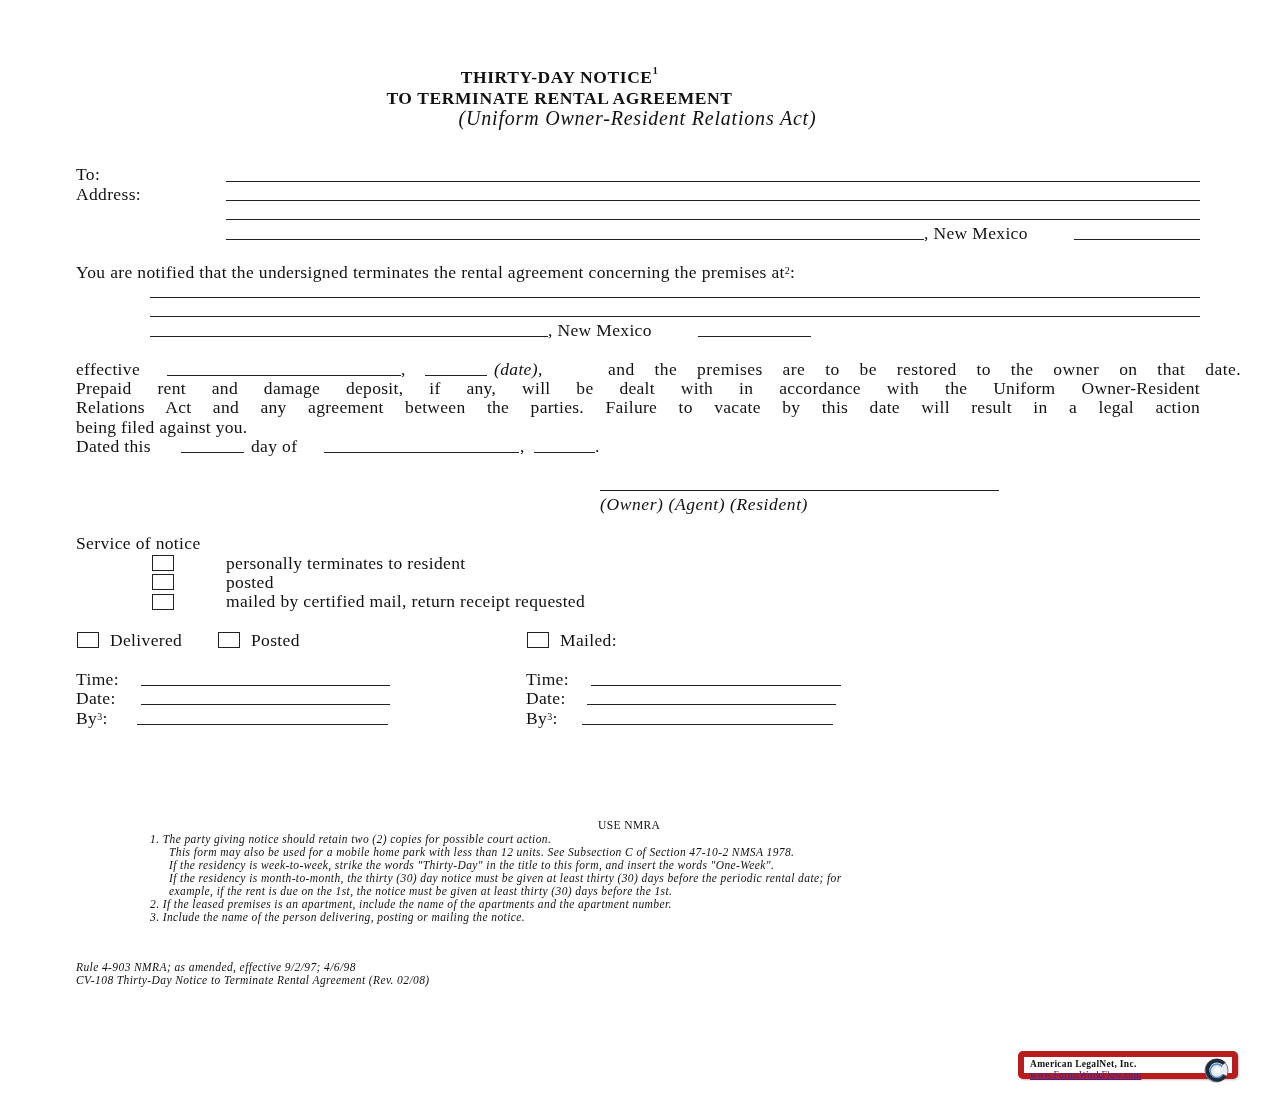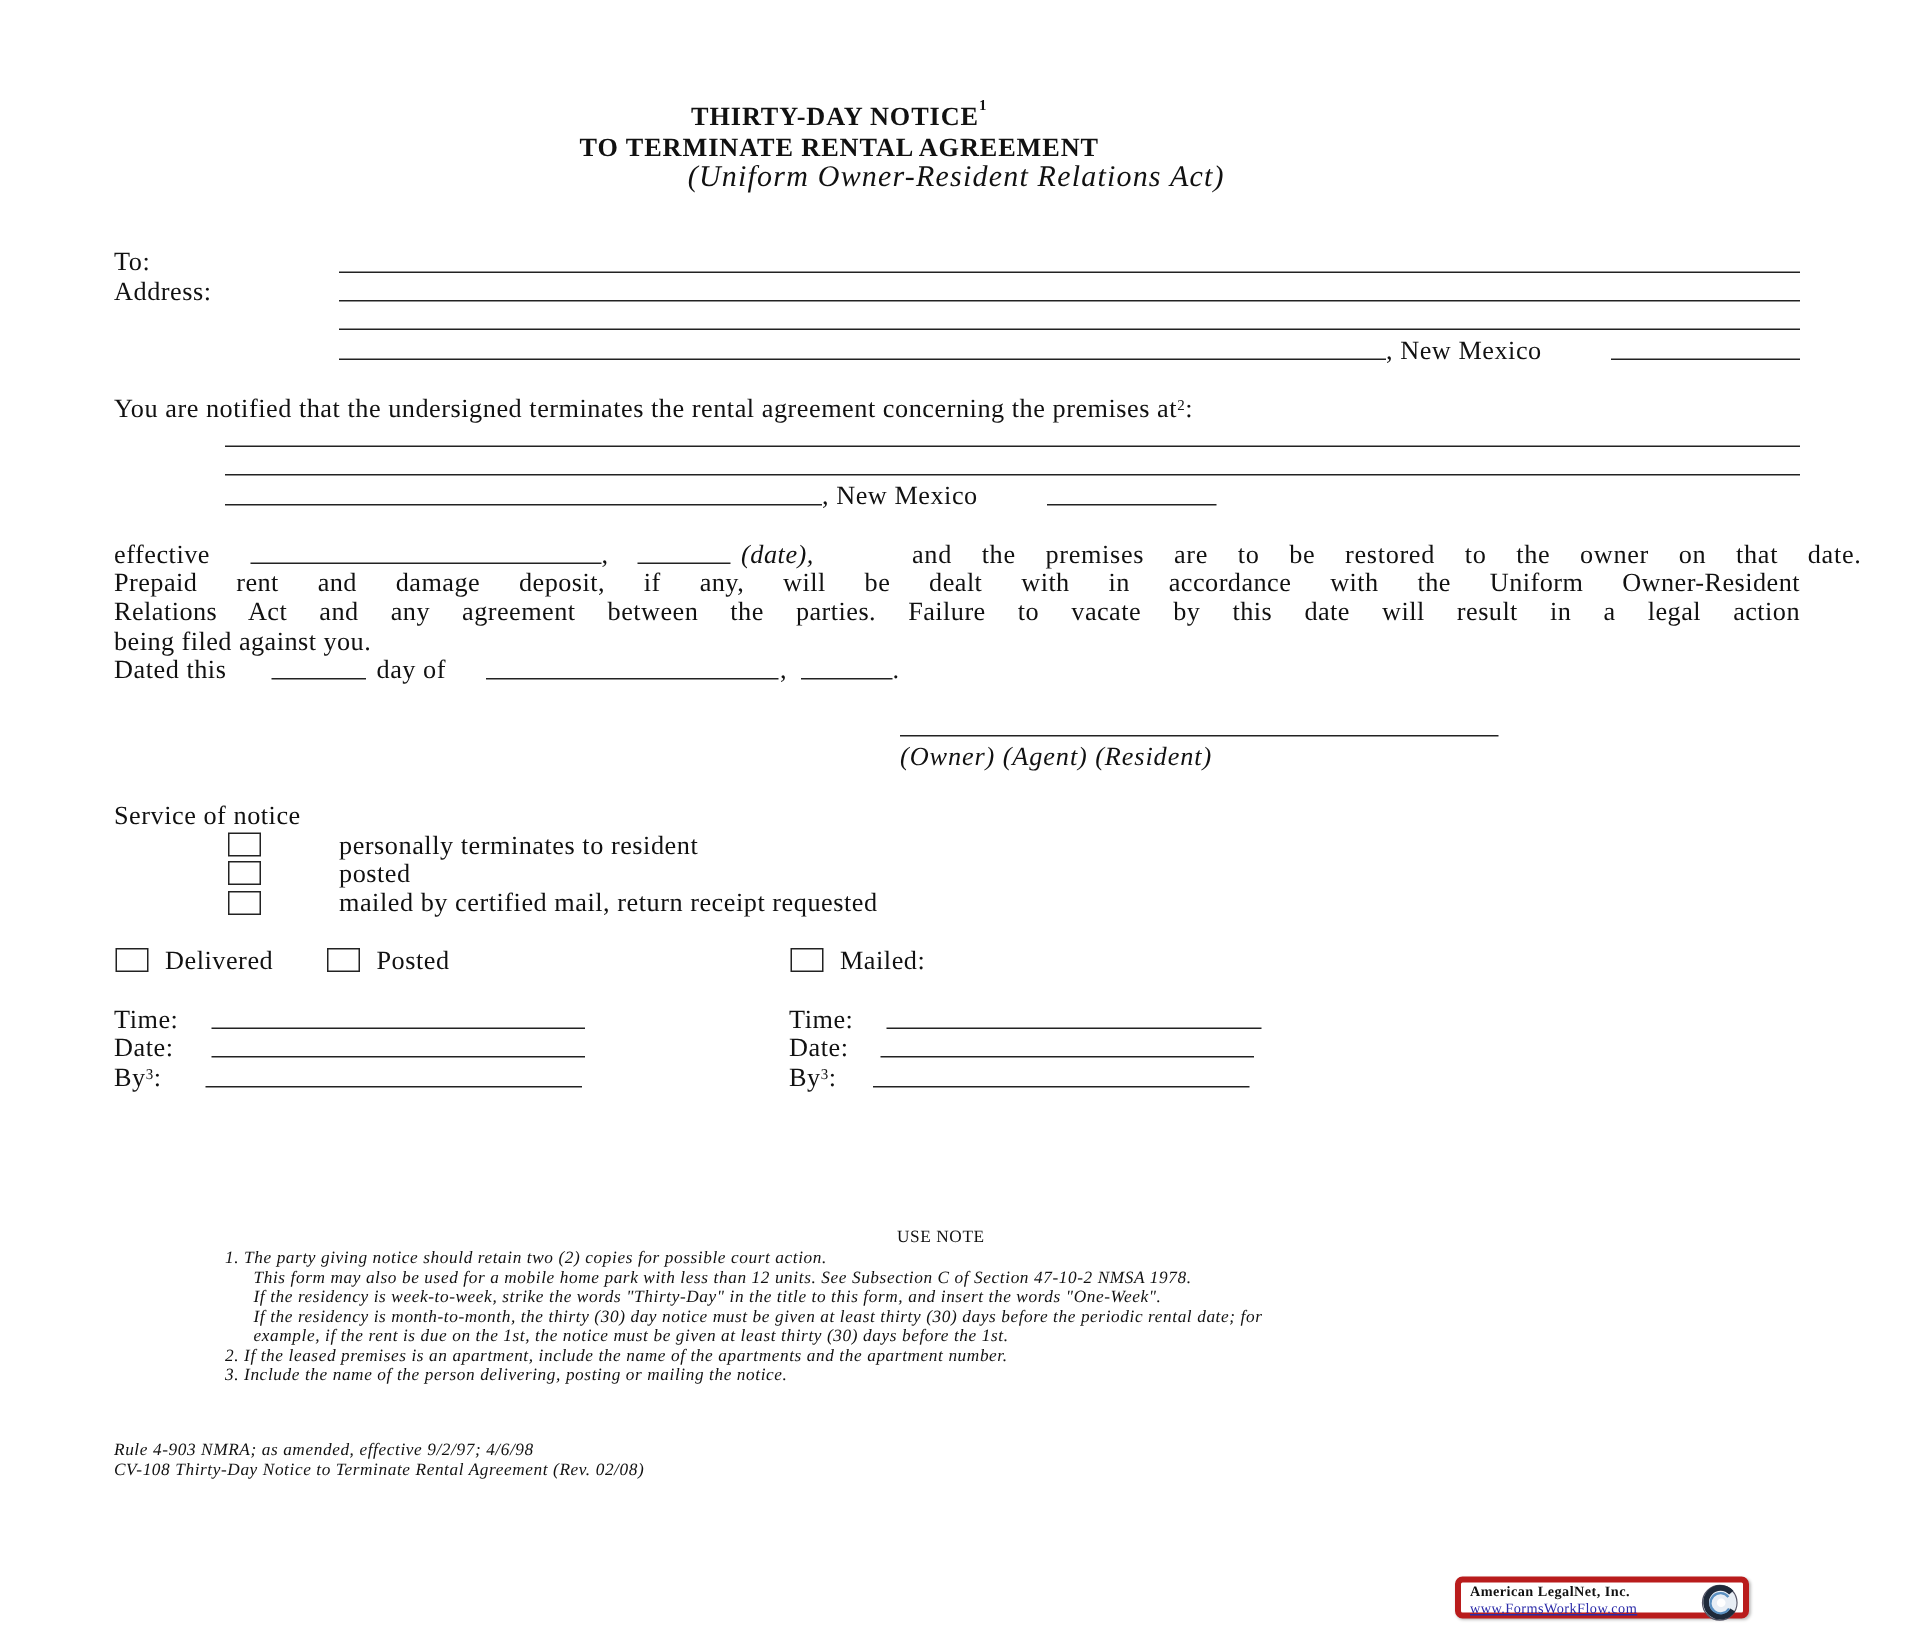--- a/index.html
+++ b/index.html
@@ -13,22 +13,22 @@
     .uline { position: absolute; border-bottom: 1.2px solid #222; height: 0; }
     .title { left: 0; width: 1119px; text-align: center; font-weight: bold; font-size: 17.5px; letter-spacing: 0.6px; }
     .subtitle { left: 0; width: 1275px; text-align: center; font-style: italic; font-size: 20px; letter-spacing: 0.8px; }
     sup { font-size: 10px; vertical-align: top; position: relative; top: -2px; }
     .just { position: absolute; left: 76px; width: 1124px; text-align: justify; text-align-last: justify; font-size: 17.5px; line-height: 19.5px; letter-spacing: 0.3px; white-space: normal; }
     .just.last { text-align-last: left; }
     .box { position: absolute; width: 22px; height: 16px; border: 1.4px solid #222; box-sizing: border-box; background: #fff; cursor: pointer; }
     .note { font-size: 11.5px; line-height: 13px; font-style: italic; letter-spacing: 0.4px; white-space: nowrap; }
     .usenote-head { font-size: 11.5px; letter-spacing: 0.4px; }
     .logo {
-      position: absolute; left: 970px; top: 1051px; width: 196px; height: 28px;
-      border: 4px solid #b91c1c; border-radius: 5px; box-sizing: border-box;
+      position: absolute; left: 1018px; top: 1051px; width: 220px; height: 28px;
+      border: 6px solid #b91c1c; border-radius: 5px; box-sizing: border-box;
       box-shadow: 1px 1px 2px rgba(0,0,0,0.25); background: #fff;
     }
     .logo-name { position: absolute; left: 6px; top: 2px; font-size: 9.5px; font-weight: bold; letter-spacing: 0.3px; white-space: nowrap; }
     .logo-url { position: absolute; left: 6px; top: 13px; font-size: 9.5px; color: #2a2aa8; text-decoration: underline; letter-spacing: 0.3px; white-space: nowrap; }
     .logo-globe { position: absolute; right: 3px; top: 1px; width: 25px; height: 25px; }
   </style>
 </head>
 <body>
 
 <div class="abs title" style="top:67px;">
@@ -108,21 +108,21 @@
 
 <div class="abs txt" style="left:526px;top:670px;">Time:</div>
 <div class="uline" style="left:591px;top:685px;width:250px;"></div>
 <div class="abs txt" style="left:526px;top:689px;">Date:</div>
 <div class="uline" style="left:587px;top:704px;width:249px;"></div>
 <div class="abs txt" style="left:526px;top:709px;">
   <span>By</span><sup>3</sup><span>:</span>
 </div>
 <div class="uline" style="left:582px;top:724px;width:251px;"></div>
 
-<div class="abs usenote-head" style="left:598px;top:819px;">USE NOTE</div>
+<div class="abs usenote-head" style="left:598px;top:819px;">USE NMRA</div>
 <div class="abs note" style="left:150px;top:833px;">1. The party giving notice should retain two (2) copies for possible court action.</div>
 <div class="abs note" style="left:169px;top:846px;">This form may also be used for a mobile home park with less than 12 units.  See Subsection C of Section 47-10-2 NMSA 1978.</div>
 <div class="abs note" style="left:169px;top:859px;">If the residency is week-to-week, strike the words "Thirty-Day" in the title to this form, and insert the words "One-Week".</div>
 <div class="abs note" style="left:169px;top:872px;">If the residency is month-to-month, the thirty (30) day notice must be given at least thirty (30) days before the periodic rental date; for</div>
 <div class="abs note" style="left:169px;top:885px;">example, if the rent is due on the 1st, the notice must be given at least thirty (30) days before the 1st.</div>
 <div class="abs note" style="left:150px;top:898px;">2. If the leased premises is an apartment, include the name of the apartments and the apartment number.</div>
 <div class="abs note" style="left:150px;top:911px;">3. Include the name of the person delivering, posting or mailing the notice.</div>
 
 <div class="abs note" style="left:76px;top:961px;">Rule 4-903 NMRA; as amended, effective 9/2/97; 4/6/98</div>
 <div class="abs note" style="left:76px;top:974px;">CV-108 Thirty-Day Notice to Terminate Rental Agreement (Rev. 02/08)</div>

